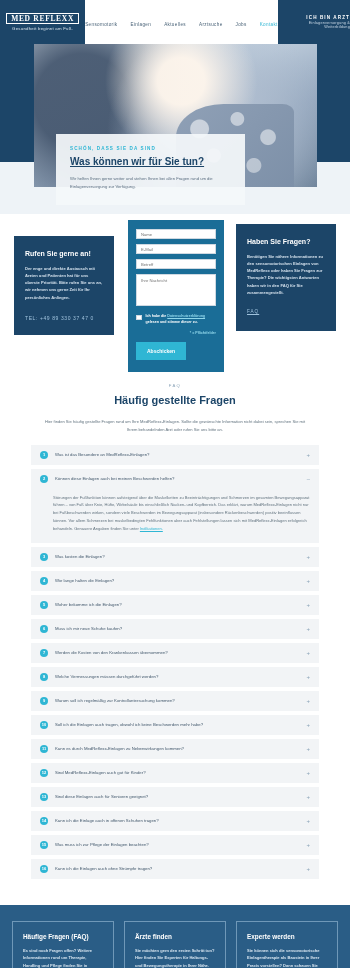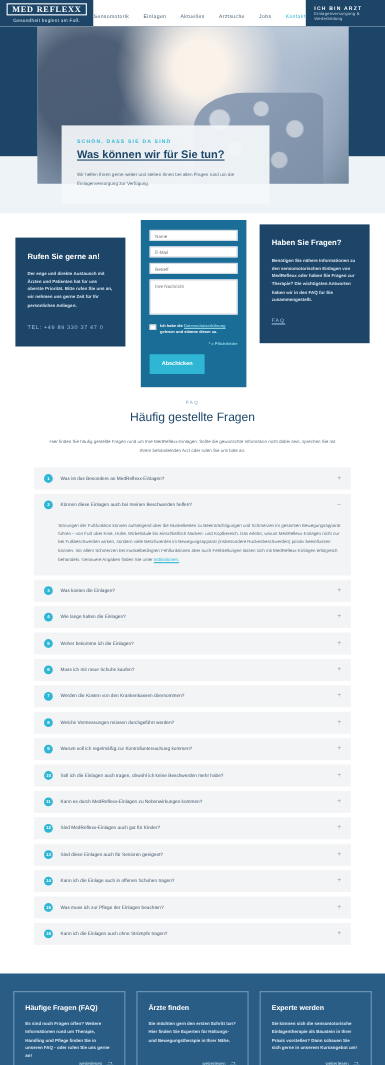--- a/index.html
+++ b/index.html
@@ -7,21 +7,21 @@
   body {
     font-family: "Liberation Sans", sans-serif;
     background:#ffffff;
     color:#2c3e50;
     width:350px;
     overflow-x:hidden;
   }
   .page { width:350px; position:relative; }
 
   
-  .header { display:flex; height:24px; width:350px; }
+  .header { display:flex; height:44px; width:350px;text-align:right; }
   .logo-box {
     width:106px; background:#1c4568; color:#fff;
     display:flex; flex-direction:column; align-items:center; justify-content:center;
     padding:2px 0;
   }
   .logo-mark {
     border:1px solid #ffffff; padding:1px 4px;
     font-family:"Liberation Serif", serif; font-weight:700;
     font-size:7.5px; letter-spacing:.7px; line-height:1;
     color:#ffffff;
@@ -108,21 +108,21 @@
   .required { text-align:right; font-size:3.6px; color:#8fd6ea; margin-top:5px; font-weight:700;}
   .submit {
     margin-top:7px; background:#2fb6d4; color:#ffffff; border:0;
     font-family:"Liberation Sans", sans-serif; font-size:5px; font-weight:700;
     padding:6px 11px; cursor:pointer;
   }
 
   
   .faq-section { padding:14px 0 22px; background:#ffffff; }
   .faq-kicker { text-align:center; font-size:4.2px; letter-spacing:1.3px; color:#8aa3b8; }
-  .faq-head { text-align:center; font-size:11px; color:#1c4568; margin-top:6px; font-weight:400;}
+  .faq-head { text-align:center; font-size:11px; color:#1c4568; margin-top:6px; font-weight:700;}
   .faq-intro {
     width:262px; margin:12px auto 0; text-align:center;
     font-size:4.1px; line-height:1.9; color:#62737f;
   }
   .faq-list { width:288px; margin:11px auto 0; }
   .faq-item { background:#f2f4f6; margin-bottom:4px; }
   .faq-q {
     display:flex; align-items:center; gap:7px; padding:6px 9px; cursor:pointer;
   }
   .faq-num {

